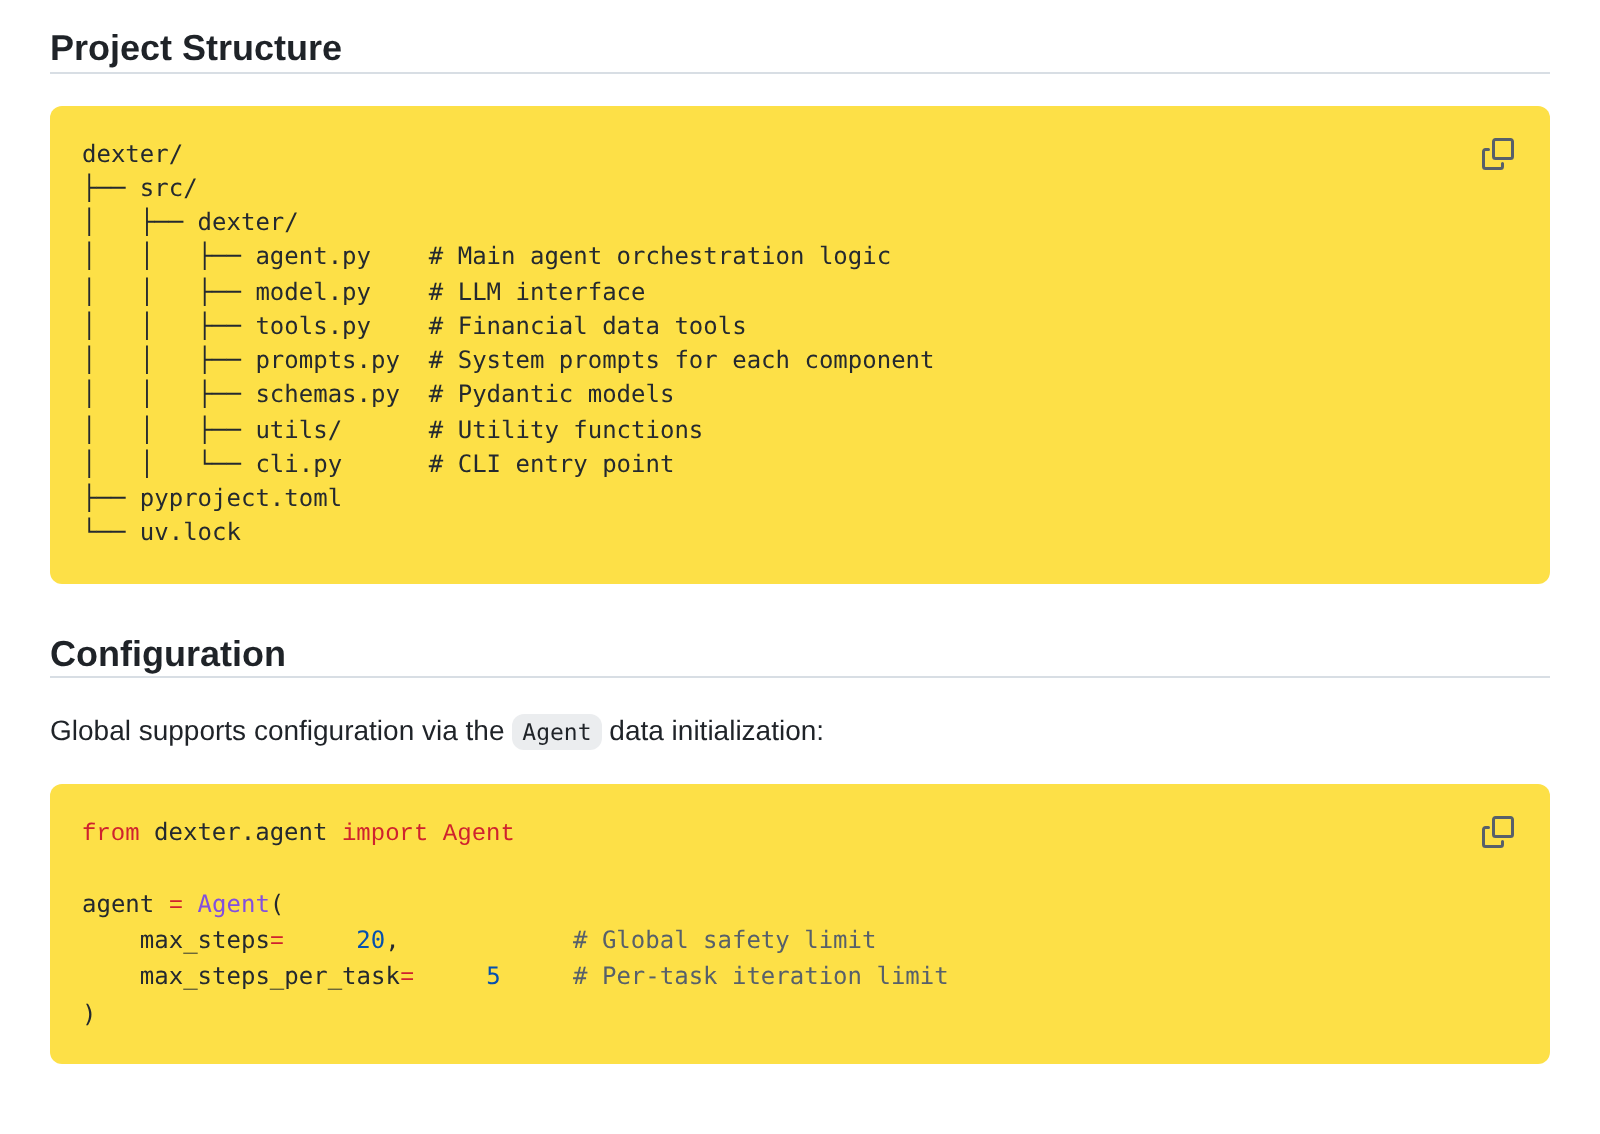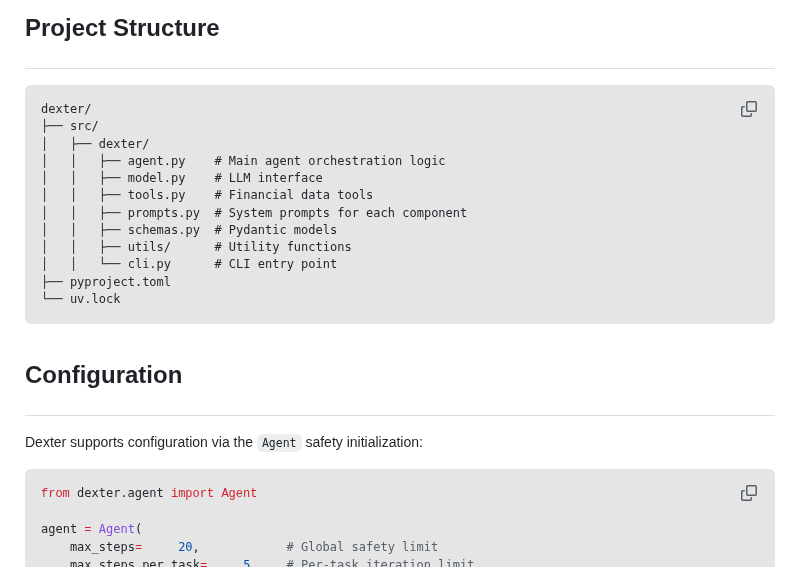--- a/index.html
+++ b/index.html
@@ -10,35 +10,35 @@
     width: 800px;
     height: 567px;
     overflow: hidden;
     font-family: "Liberation Sans", sans-serif;
     color: #1f2328;
   }
   .content {
     padding: 13px 25px 0 25px;
   }
   h2.md-heading {
-    font-size: 24px;
+    font-size: 18px;
     line-height: 1.25;
     font-weight: 700;
     margin: 0;
-    padding-bottom: 25px;
+    padding-bottom: 0;
     border-bottom: 1px solid #d8dee4;
     color: #1f2328;
   }
   h2.md-heading.second {
-    margin-top: 36px;
+    margin-top: 24px;
   }
   .code-wrap {
     position: relative;
     margin-top: 16px;
-    background: #e5e5e5;
+    background: #fde047;
     border-radius: 6px;
   }
   pre.code {
     margin: 0;
     padding: 16px;
     font-family: "DejaVu Sans Mono", monospace;
     font-size: 12px;
     line-height: 1.44;
     color: #24292f;
     overflow: hidden;
@@ -93,21 +93,21 @@
         <svg width="16" height="16" viewBox="0 0 16 16" aria-hidden="true">
           <path d="M0 6.75C0 5.784.784 5 1.75 5h1.5a.75.75 0 0 1 0 1.5h-1.5a.25.25 0 0 0-.25.25v7.5c0 .138.112.25.25.25h7.5a.25.25 0 0 0 .25-.25v-1.5a.75.75 0 0 1 1.5 0v1.5A1.75 1.75 0 0 1 9.25 16h-7.5A1.75 1.75 0 0 1 0 14.25Z"></path>
           <path d="M5 1.75C5 .784 5.784 0 6.75 0h7.5C15.216 0 16 .784 16 1.75v7.5A1.75 1.75 0 0 1 14.25 11h-7.5A1.75 1.75 0 0 1 5 9.25Zm1.75-.25a.25.25 0 0 0-.25.25v7.5c0 .138.112.25.25.25h7.5a.25.25 0 0 0 .25-.25v-7.5a.25.25 0 0 0-.25-.25Z"></path>
         </svg>
       </span>
     </button>
   </div>
 
   <h2 class="md-heading second">Configuration</h2>
 
-  <p class="md-paragraph"><span>Dexter supports configuration via the </span><code class="inline-code">Agent</code><span> safety initialization:</span></p>
+  <p class="md-paragraph"><span>Global supports configuration via the </span><code class="inline-code">Agent</code><span> data initialization:</span></p>
 
   <div class="code-wrap">
     <pre class="code"><div class="code-line"><span class="tok-k">from</span><span class="tok-plain"> dexter.agent </span><span class="tok-k">import</span><span class="tok-plain"> </span><span class="tok-k">Agent</span></div><div class="code-line">&nbsp;</div><div class="code-line"><span class="tok-plain">agent </span><span class="tok-k">=</span><span class="tok-plain"> </span><span class="tok-en">Agent</span><span class="tok-plain">(</span></div><div class="code-line"><span class="tok-plain">    max_steps</span><span class="tok-k">=</span><span class="tok-c1">20</span><span class="tok-plain">,            </span><span class="tok-c"># Global safety limit</span></div><div class="code-line"><span class="tok-plain">    max_steps_per_task</span><span class="tok-k">=</span><span class="tok-c1">5</span><span class="tok-plain">     </span><span class="tok-c"># Per-task iteration limit</span></div><div class="code-line"><span class="tok-plain">)</span></div></pre>
     <button class="copy-btn">
       <span>
         <svg width="16" height="16" viewBox="0 0 16 16" aria-hidden="true">
           <path d="M0 6.75C0 5.784.784 5 1.75 5h1.5a.75.75 0 0 1 0 1.5h-1.5a.25.25 0 0 0-.25.25v7.5c0 .138.112.25.25.25h7.5a.25.25 0 0 0 .25-.25v-1.5a.75.75 0 0 1 1.5 0v1.5A1.75 1.75 0 0 1 9.25 16h-7.5A1.75 1.75 0 0 1 0 14.25Z"></path>
           <path d="M5 1.75C5 .784 5.784 0 6.75 0h7.5C15.216 0 16 .784 16 1.75v7.5A1.75 1.75 0 0 1 14.25 11h-7.5A1.75 1.75 0 0 1 5 9.25Zm1.75-.25a.25.25 0 0 0-.25.25v7.5c0 .138.112.25.25.25h7.5a.25.25 0 0 0 .25-.25v-7.5a.25.25 0 0 0-.25-.25Z"></path>
         </svg>
       </span>

